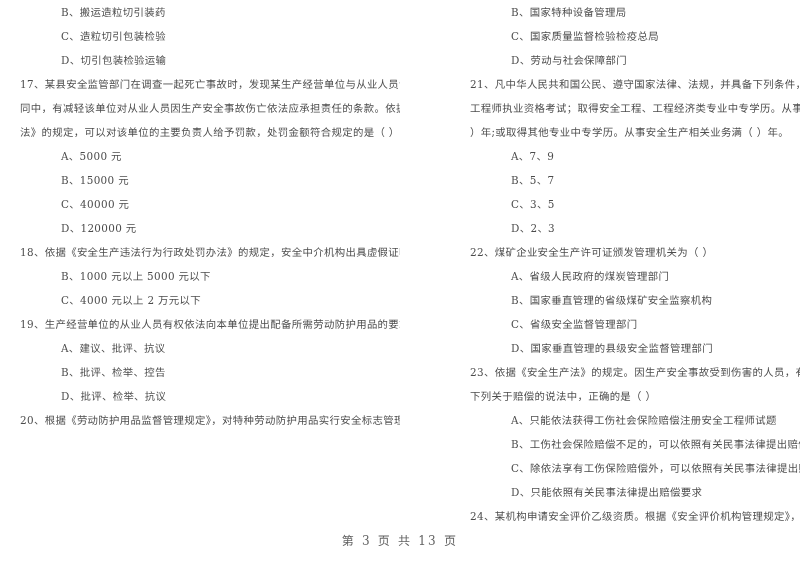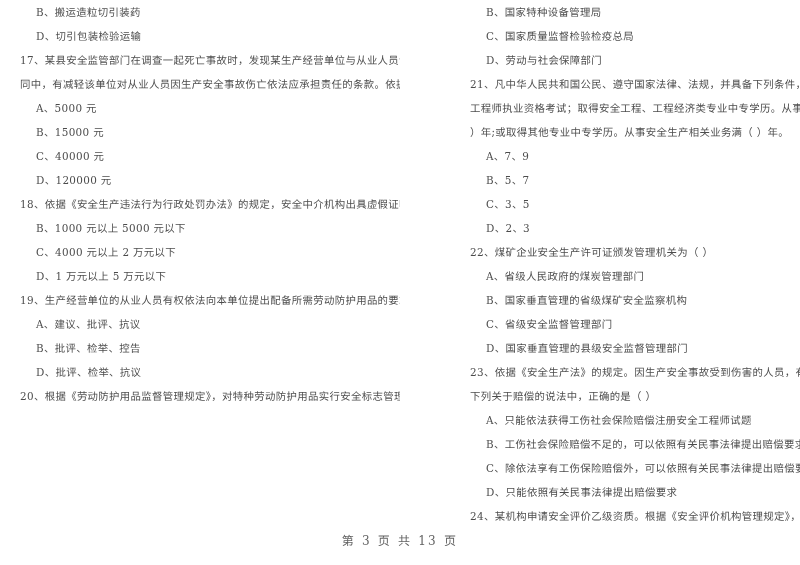--- a/index.html
+++ b/index.html
@@ -46,21 +46,21 @@
   
   .q, .opt, .cont {
     font-size: 10.4px;
     line-height: 24px;
     letter-spacing: 0.35px;
     white-space: nowrap;
     color: #3c3c3c;
   }
   .q      { margin-left: 0px;  }
   .cont   { margin-left: 0px;  }
-  .opt    { margin-left: 16px; }
+  .opt    { margin-left: 41px; }
 
   
   #page * {
     text-rendering: optimizeLegibility;
   }
   .scanlike {
     filter: blur(0.18px);
     opacity: 0.92;
   }
 
@@ -77,31 +77,32 @@
   }
 </style>
 </head>
 <body>
 
 <div id="page">
 
   <div class="col" id="col-left">
     <div class="col-inner scanlike">
         <div class="opt">B、搬运造粒切引装药</div>
+        <div class="opt">C、造粒切引包装检验</div>
         <div class="opt">D、切引包装检验运输</div>
         <div class="q">17、某县安全监管部门在调查一起死亡事故时，发现某生产经营单位与从业人员订立的劳动合</div>
         <div class="cont">同中，有减轻该单位对从业人员因生产安全事故伤亡依法应承担责任的条款。依据《安全生产</div>
+        <div class="cont">法》的规定，可以对该单位的主要负责人给予罚款，处罚金额符合规定的是（      ）</div>
         <div class="opt">A、5000 元</div>
         <div class="opt">B、15000 元</div>
         <div class="opt">C、40000 元</div>
         <div class="opt">D、120000 元</div>
         <div class="q">18、依据《安全生产违法行为行政处罚办法》的规定，安全中介机构出具虚假证明，尚不够刑</div>
         <div class="opt">B、1000 元以上 5000 元以下</div>
         <div class="opt">C、4000 元以上 2 万元以下</div>
-        <div class="opt">D、1 万元以上 5 万元以下</div>
         <div class="q">19、生产经营单位的从业人员有权依法向本单位提出配备所需劳动防护用品的要求；有权对本</div>
         <div class="opt">A、建议、批评、抗议</div>
         <div class="opt">B、批评、检举、控告</div>
         <div class="opt">D、批评、检举、抗议</div>
         <div class="q">20、根据《劳动防护用品监督管理规定》，对特种劳动防护用品实行安全标志管理。特种劳动</div>
       </div>
   </div>
 
   <div class="col" id="col-right">
     <div class="col-inner scanlike">

